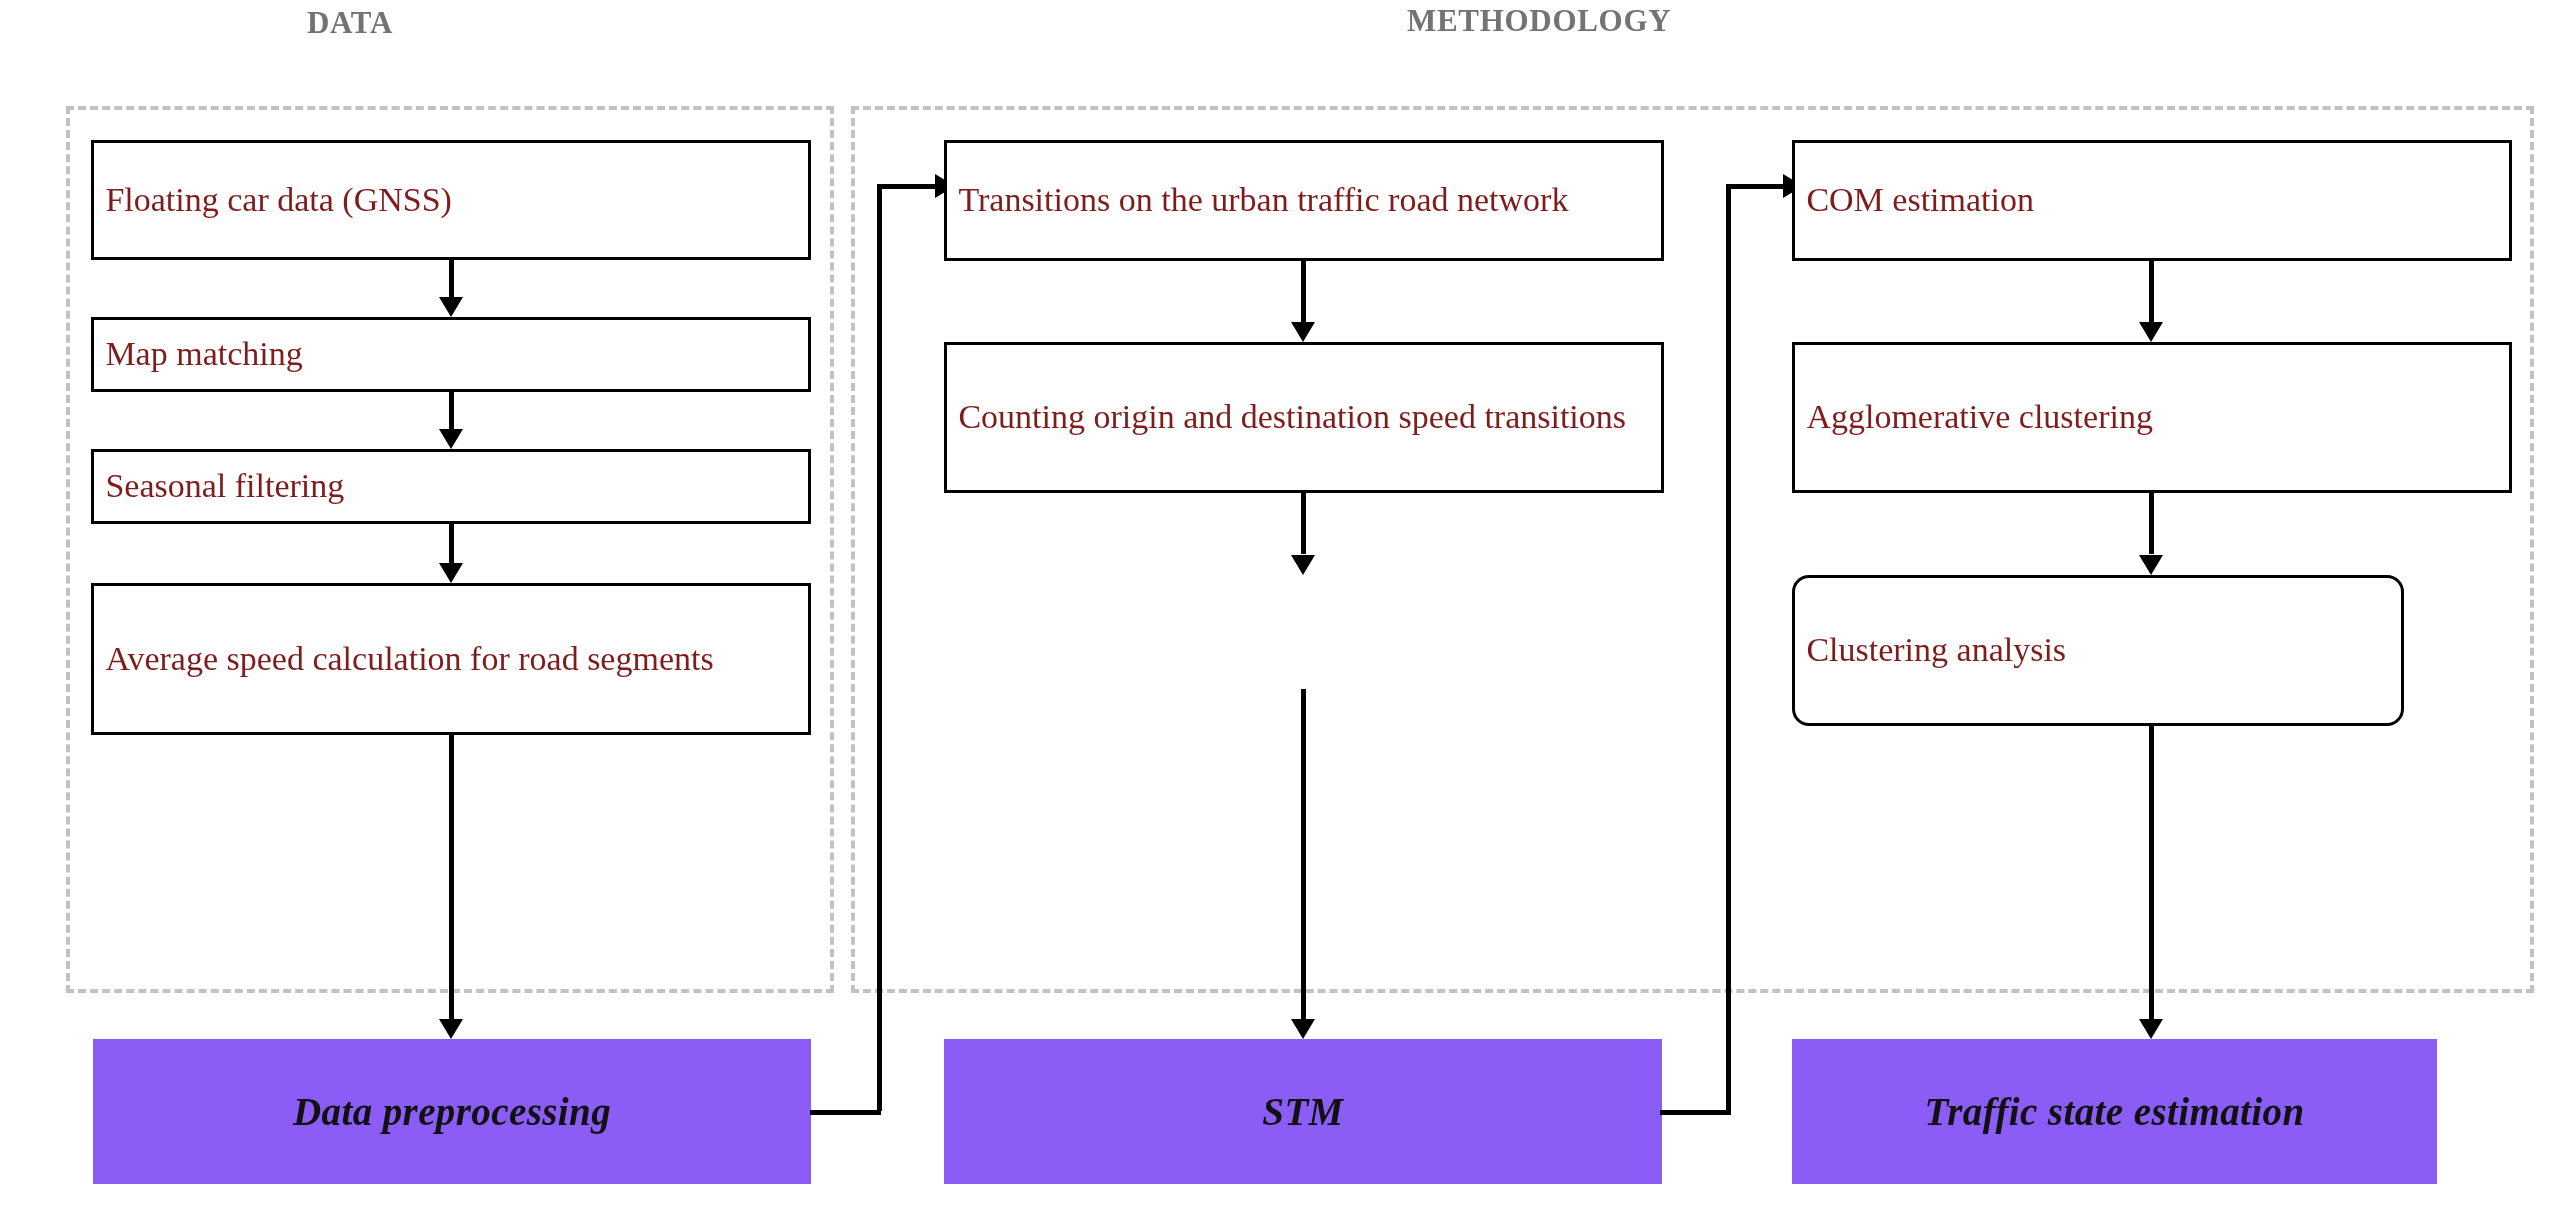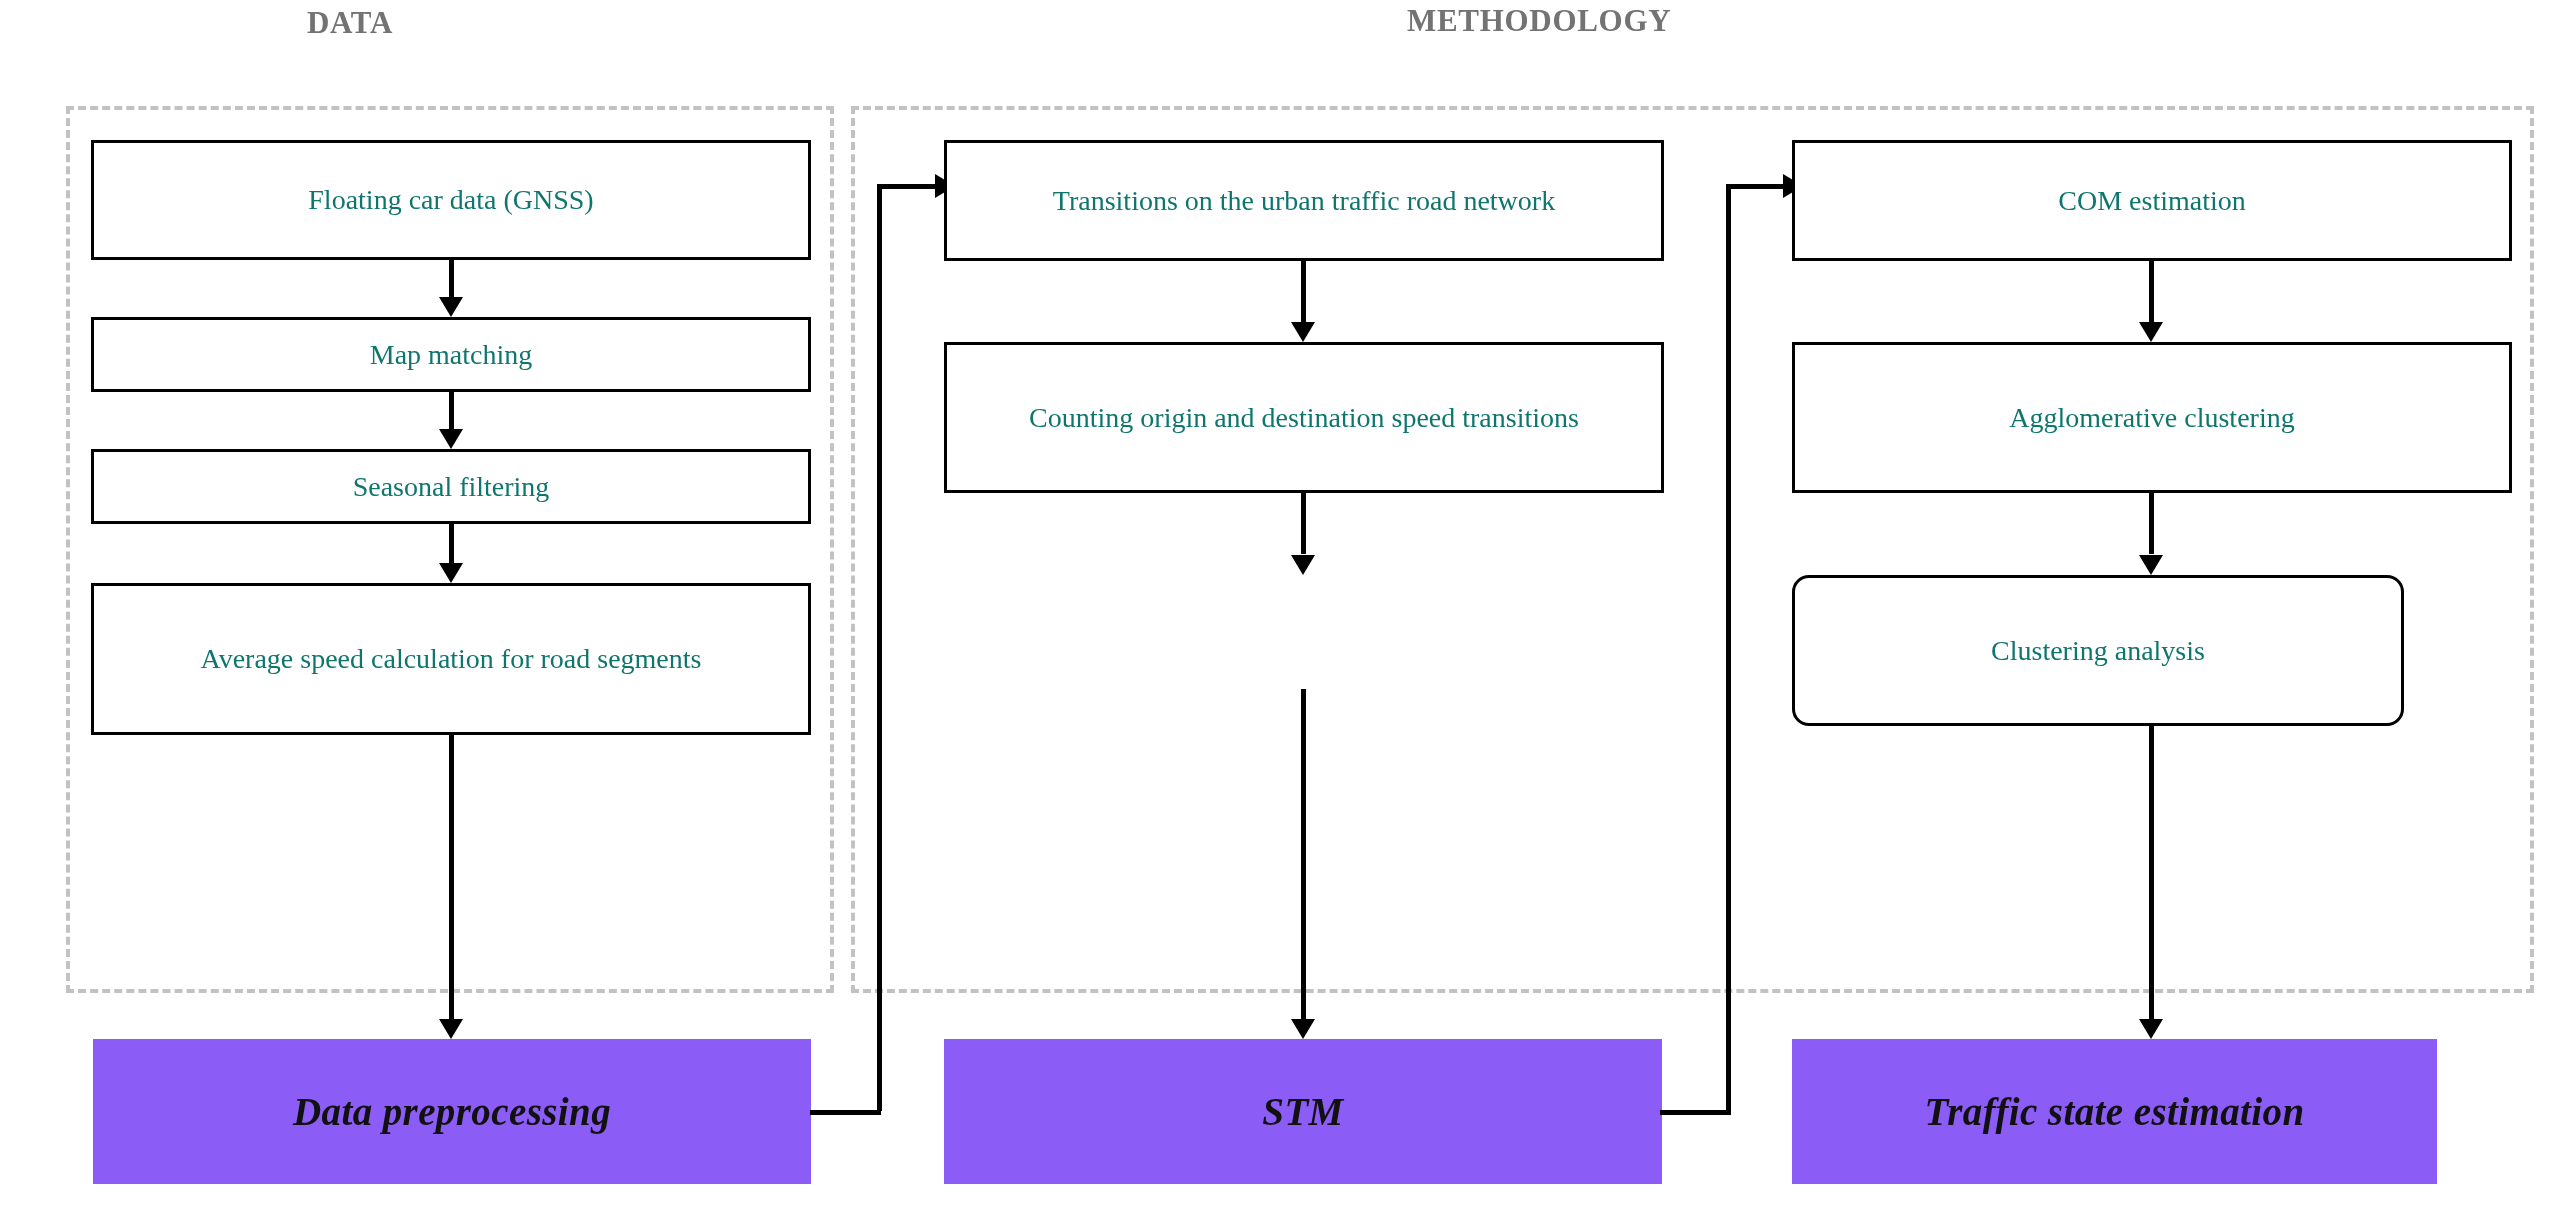--- a/index.html
+++ b/index.html
@@ -11,22 +11,22 @@
     position:absolute;font-weight:bold;font-size:31px;letter-spacing:0.7px;
     text-align:left;white-space:nowrap;line-height:1;color:#737373;
   }
 
   .dashed-group{
     position:absolute;border:4.3px dashed #c2c2c2;box-sizing:border-box;background:transparent;
   }
 
   .node{
     position:absolute;box-sizing:border-box;background:#ffffff;
-    border:3.6px solid #000000;display:flex;align-items:center;justify-content:center;
-    text-align:center;font-size:28px;line-height:1.18;padding:2.9px 11.4px;color:#0f766e;
+    border:3.6px solid #000000;display:flex;align-items:center;justify-content:flex-start;
+    text-align:center;font-size:34px;line-height:1.18;padding:2.9px 11.4px;color:#7f1d1d;
   }
   .node span{display:block;}
 
   .stage-box{
     position:absolute;box-sizing:border-box;background:#8b5cf6;border:0;
     display:flex;align-items:center;justify-content:center;text-align:center;
     font-size:39px;font-weight:bold;font-style:italic;color:#111;letter-spacing:0.4px;
   }
 
   

